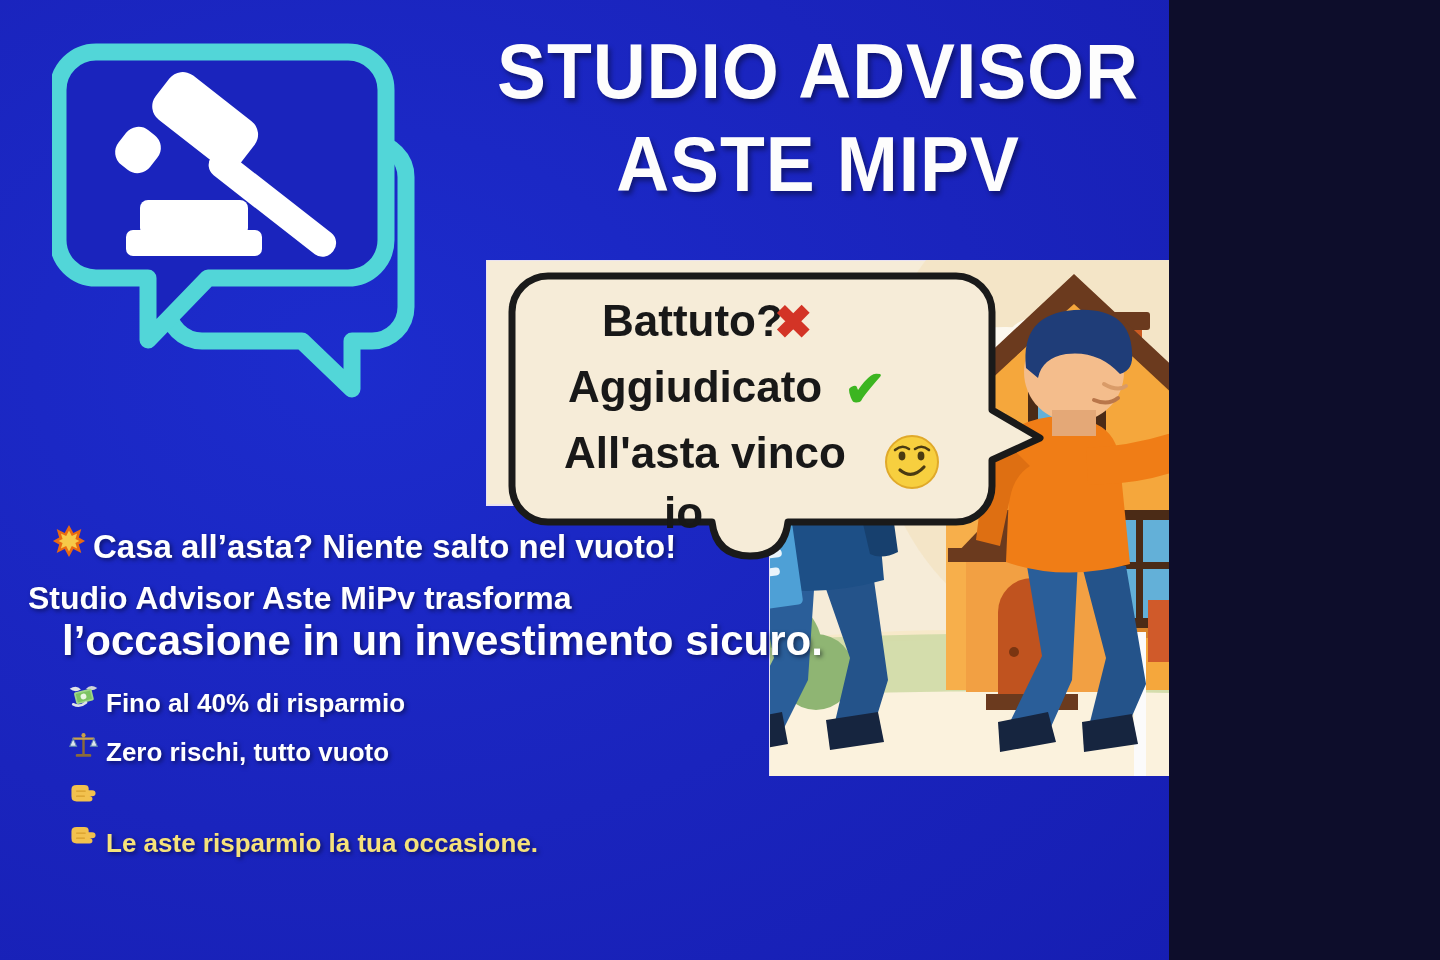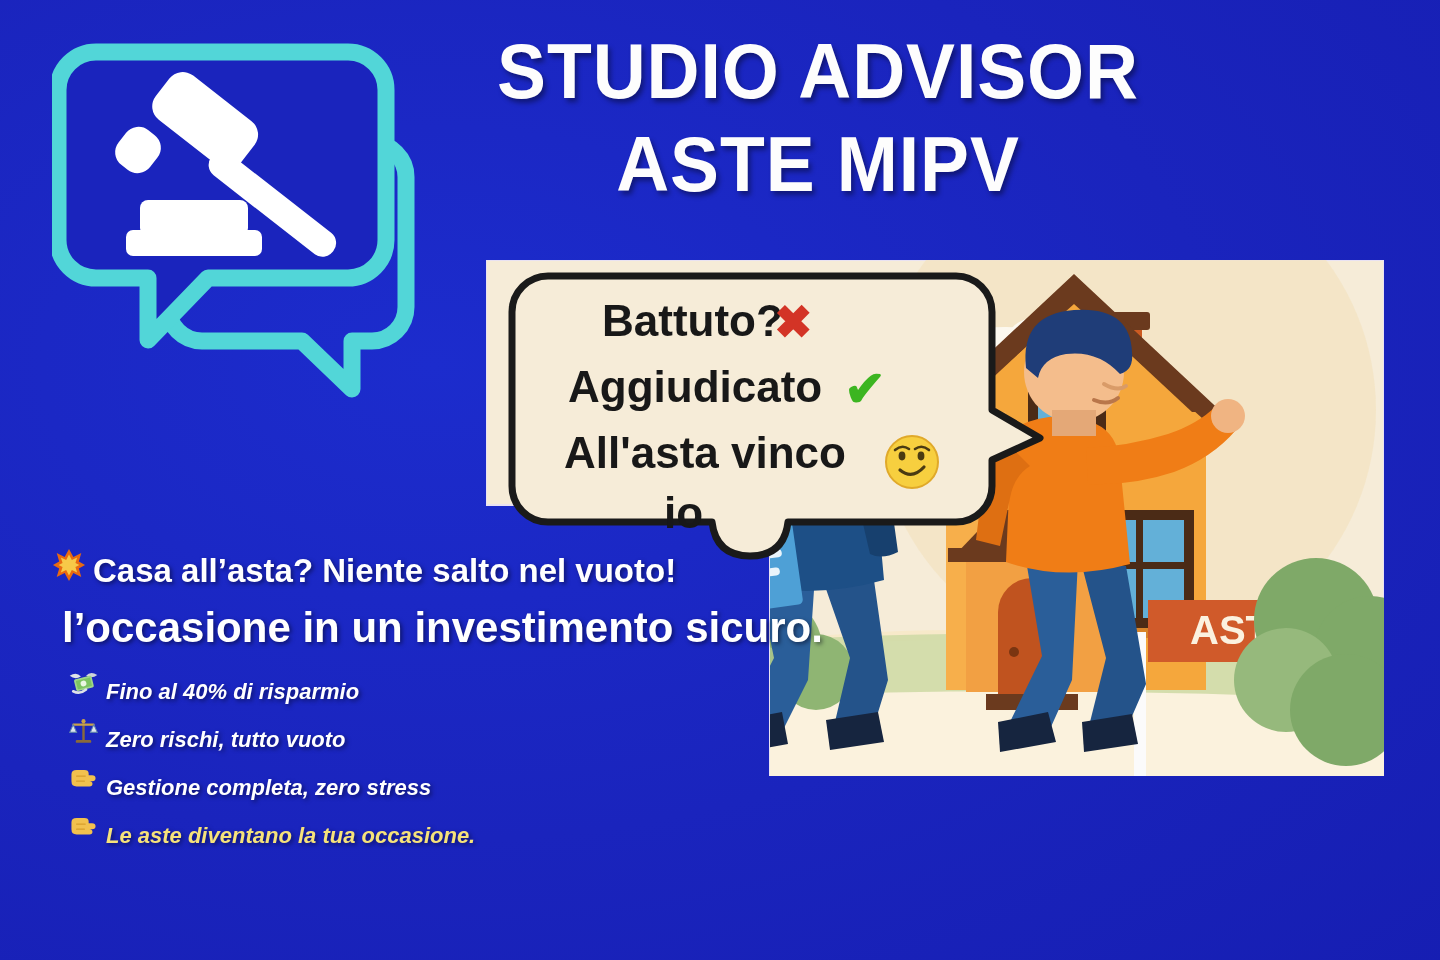--- a/index.html
+++ b/index.html
@@ -2,21 +2,21 @@
 <html><head>
 <meta charset="utf-8">
 <style>
   html, body {
     margin: 0;
     padding: 0;
     background: #0d0d2b;
   }
   #poster {
     position: relative;
-    width: 1440px;
+    width: 1169px;
     height: 960px;
     overflow: hidden;
     background: radial-gradient(ellipse 120% 110% at 30% 38%, #1c2ccd 0%, #1a24bd 45%, #141bad 100%);
     font-family: "Liberation Sans", sans-serif;
     -webkit-font-smoothing: antialiased;
   }
 
   
   #logo-mark {
     position: absolute;
@@ -72,29 +72,27 @@
     color: #ffffff;
     text-shadow: 2px 2px 4px rgba(0,0,20,0.5);
     white-space: nowrap;
     display: flex;
     align-items: baseline;
   }
   #headline-line {
     font-size: 33px;
     padding-left: 26px;
     margin-bottom: 14px;
-    margin-top: 24px;
   }
   #sub-line-1 { font-size: 32px; padding-left: 2px; }
   #sub-line-2 { font-size: 42px; padding-left: 36px; margin-bottom: 16px; }
   .bullet-line {
-    font-size: 22px;
+    font-size: 26px;
     padding-left: 42px;
     margin-bottom: 11px;
-    font-style: italic;
   }
   #bullet-line-4 { color: #f6e27a; }
   #bullet-line-4 .bullet-text { color: #f6e27a; }
 
   
   .emj-svg { width: 34px; height: 34px; vertical-align: -6px; margin-right: 7px; flex: 0 0 auto; }
   .emj-svg-sm { width: 31px; height: 31px; vertical-align: -5px; margin-right: 7px; flex: 0 0 auto; }
 </style>
 </head>
 <body>
@@ -303,20 +301,23 @@
   <div id="copy-block">
 
     <div class="copy-line" id="headline-line">
       <svg class="emj-svg" viewBox="0 0 36 36">
         <path d="M18 1 l4.6 8.4 L31 5.4 l-2.6 9 L35 18 l-6.6 3.6 L31 30.6 l-8.4 -4 L18 35 l-4.6 -8.4 L5 30.6 l2.6 -9 L1 18 l6.6 -3.6 L5 5.4 l8.4 4 z" fill="#e86a12"></path>
         <path d="M18 7 l3 5.6 L26.6 10 l-1.8 6 L29 18 l-4.2 2 l1.8 6 l-5.6 -2.6 L18 29 l-3 -5.6 L9.4 26 l1.8 -6 L7 18 l4.2 -2 l-1.8 -6 L15 12.6 z" fill="#f7c948"></path>
       </svg>
       <span class="bullet-text">Casa all’asta? Niente salto nel vuoto!</span>
     </div>
 
+    <div class="copy-line" id="sub-line-1">
+      <span class="bullet-text">Studio Advisor Aste MiPv trasforma</span>
+    </div>
     <div class="copy-line" id="sub-line-2">
       <span class="bullet-text">l’occasione in un investimento sicuro.</span>
     </div>
 
     <div class="copy-line bullet-line" id="bullet-line-1">
       <svg class="emj-svg-sm" viewBox="0 0 36 36">
         <path d="M2 9 q8 -5 13 1 q-7 4 -13 -1z" fill="#dfe3e8"></path>
         <path d="M34 8 q-8 -5 -13 1 q7 4 13 -1z" fill="#cfd4da"></path>
         <rect x="8" y="11" width="21" height="14" rx="2" fill="#9fd68a" transform="rotate(-14 18 18)"></rect>
         <rect x="10" y="13" width="17" height="10" rx="1" fill="#7cc462" transform="rotate(-14 18 18)"></rect>
@@ -337,26 +338,25 @@
       </svg>
       <span class="bullet-text">Zero rischi, tutto vuoto</span>
     </div>
 
     <div class="copy-line bullet-line" id="bullet-line-3">
       <svg class="emj-svg-sm" viewBox="0 0 36 36">
         <path d="M4 12 q0 -5 6 -5 h9 q5 0 5 4 v2 h4 q4 0 4 3.5 t-4 3.5 h-3 q3.4 0 3.4 3 t-3.4 3 h-15 q-6 0 -6 -6 z" fill="#f2c14e"></path>
         <path d="M10 14 h10" stroke="#d79f2c" stroke-width="1.4" stroke-linecap="round"></path>
         <path d="M10 20 h9" stroke="#d79f2c" stroke-width="1.4" stroke-linecap="round"></path>
       </svg>
-      <span class="bullet-text">Gestione completa, zero stress</span>
     </div>
 
     <div class="copy-line bullet-line" id="bullet-line-4">
       <svg class="emj-svg-sm" viewBox="0 0 36 36">
         <path d="M4 12 q0 -5 6 -5 h9 q5 0 5 4 v2 h4 q4 0 4 3.5 t-4 3.5 h-3 q3.4 0 3.4 3 t-3.4 3 h-15 q-6 0 -6 -6 z" fill="#f2c14e"></path>
         <path d="M10 14 h10" stroke="#d79f2c" stroke-width="1.4" stroke-linecap="round"></path>
         <path d="M10 20 h9" stroke="#d79f2c" stroke-width="1.4" stroke-linecap="round"></path>
       </svg>
-      <span class="bullet-text">Le aste diventano la tua occasione.</span>
+      <span class="bullet-text">Le aste risparmio la tua occasione.</span>
     </div>
 
   </div>
 </div>
 
 </body></html>

